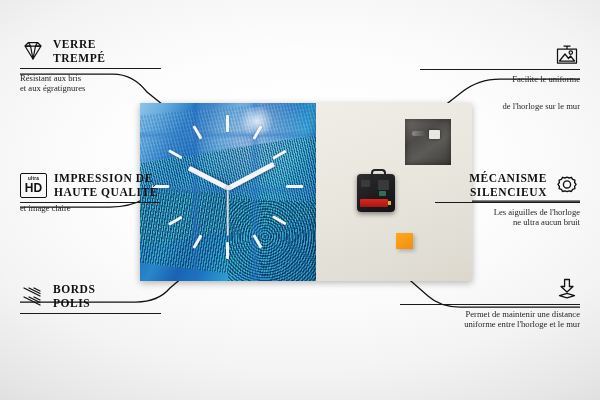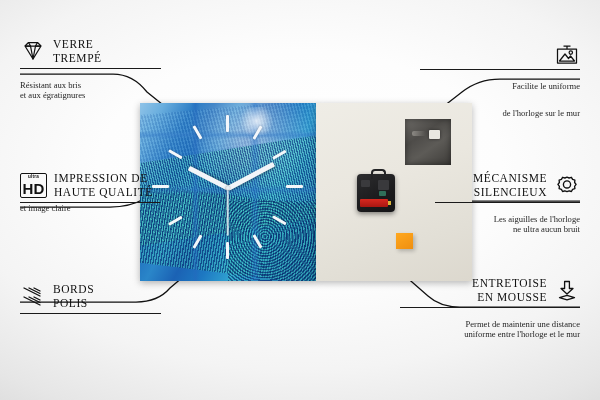--- a/index.html
+++ b/index.html
@@ -16,42 +16,42 @@
         #e6e6e6 64%, #d2d2d2 80%, #bdbdbd 100%);
     overflow:hidden;
   }
 
   
   .feat{position:absolute;}
   .feat .row{display:flex;align-items:center;gap:7px;}
   .feat.right .row{justify-content:flex-end;}
   .ttl{
     font-family:"Liberation Serif", serif;
-    font-weight:400;font-size:11.5px;letter-spacing:.55px;
+    font-weight:700;font-size:11.5px;letter-spacing:.55px;
     line-height:13.5px;color:#111;text-transform:uppercase;
     white-space:nowrap;
   }
   .feat.right .ttl{text-align:right;}
   .rule{height:1.3px;background:#1a1a1a;margin-top:2.5px;}
   .sub{
     font-family:"Liberation Serif", serif;
     font-size:8.6px;line-height:10.4px;color:#1f1f1f;
-    margin-top:11px;white-space:nowrap;
+    margin-top:4px;white-space:nowrap;
   }
   .feat.right .sub{text-align:right;}
   .ico{width:26px;height:24px;flex:0 0 auto;display:block;}
 
   
   .hdbox{
     width:25px;height:23px;border:1.4px solid #111;border-radius:2px;
     display:flex;flex-direction:column;align-items:center;justify-content:center;
     flex:0 0 auto;line-height:1;
   }
   .hdbox .u{font-family:"Liberation Sans",sans-serif;font-size:4.6px;font-weight:700;letter-spacing:.2px;color:#111;}
-  .hdbox .h{font-family:"Liberation Sans",sans-serif;font-size:15px;font-weight:700;letter-spacing:.2px;color:#111;margin-top:.5px;}
+  .hdbox .h{font-family:"Liberation Sans",sans-serif;font-size:12px;font-weight:700;letter-spacing:.2px;color:#111;margin-top:.5px;}
 
   
   #wires{position:absolute;left:0;top:0;width:600px;height:400px;}
   #wires path{fill:none;stroke:#111;stroke-width:1.25;}
   #wires circle{fill:none;stroke:#111;stroke-width:1.25;}
 
   
   #product{position:absolute;left:140px;top:103px;width:332px;height:178px;}
 
   .panel{position:absolute;top:0;height:100%;}
@@ -313,24 +313,20 @@
         </g>
       </svg>
     </div>
     <div class="rule" style="width:145px;margin-left:auto;"></div>
     <div class="sub">Les aiguilles de l'horloge</div>
     <div class="sub" style="margin-top:0;">ne ultra aucun bruit</div>
   </div>
 
   <div class="feat right" style="left:400px;top:277px;width:180px;">
     <div class="row">
-      <div>
-        <div class="ttl">ENTRETOISE</div>
-        <div class="ttl">EN MOUSSE</div>
-      </div>
       <svg class="ico" viewBox="0 0 26 24">
         <g fill="none" stroke="#111" stroke-width="1.3" stroke-linejoin="round">
           <path d="M10.6,2.5 L15.4,2.5 L15.4,9.5 L19,9.5 L13,15 L7,9.5 L10.6,9.5 Z"></path>
           <path d="M13,16.4 L20.5,18.6 L13,20.8 L5.5,18.6 Z"></path>
         </g>
       </svg>
     </div>
     <div class="rule" style="width:180px;margin-left:auto;"></div>
     <div class="sub">Permet de maintenir une distance</div>
     <div class="sub" style="margin-top:0;">uniforme entre l'horloge et le mur</div>

